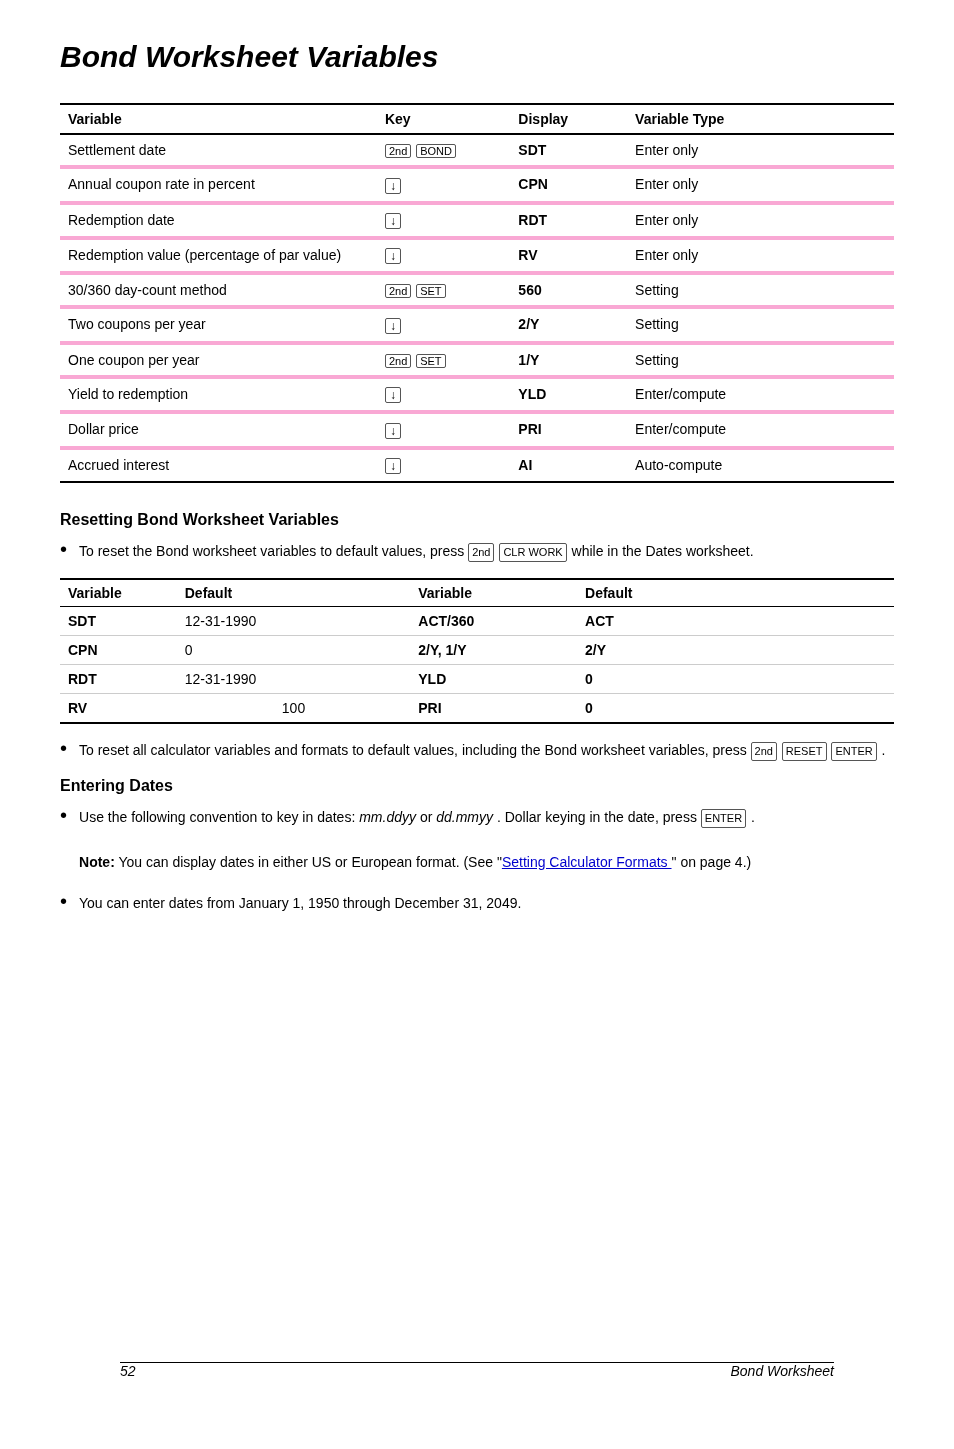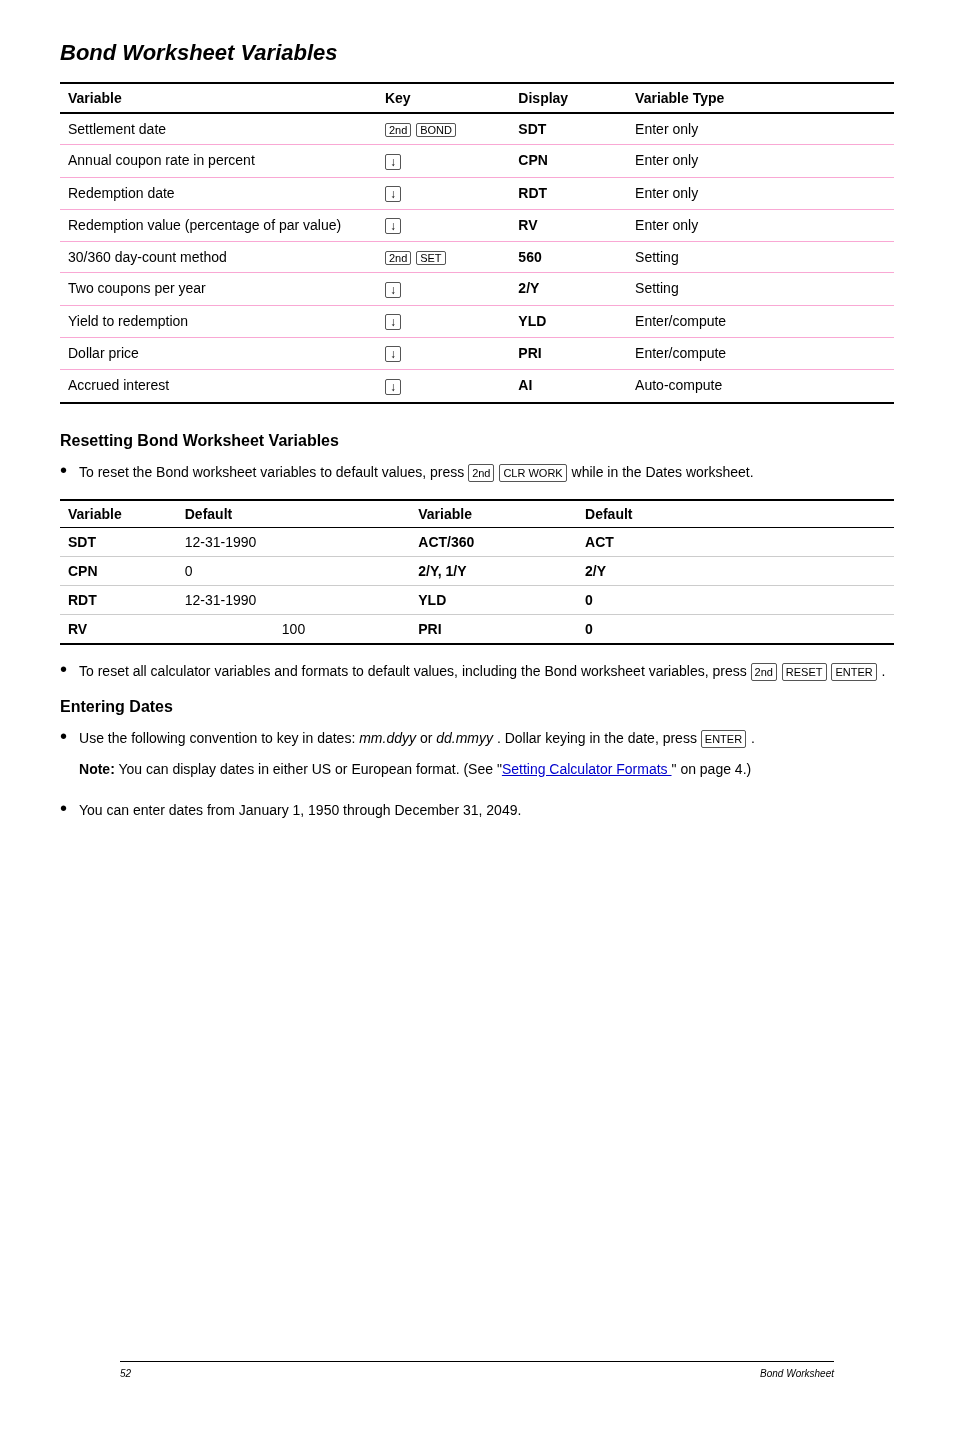--- a/index.html
+++ b/index.html
@@ -7,24 +7,24 @@
       font-family: Arial, sans-serif;
       font-size: 14px;
       color: #000;
       background: #fff;
       width: 954px;
       min-height: 1449px;
       padding: 40px 60px 40px 60px;
     }
 
     h1.page-title {
-      font-size: 22px;
+      font-size: 30px;
       font-style: italic;
       font-weight: bold;
-      margin-bottom: 16px;
+      margin-bottom: 29px;
     }
 
     
     table.main-table {
       width: 100%;
       border-collapse: collapse;
       margin-bottom: 28px;
     }
     table.main-table th {
       font-weight: bold;
@@ -33,21 +33,21 @@
       padding: 6px 8px;
       border-top: 2px solid #000;
       border-bottom: 1px solid #000;
     }
     table.main-table td {
       padding: 7px 8px;
       vertical-align: top;
       font-size: 14px;
     }
     table.main-table tr {
-      border-bottom: 1px solid #f9a8d4;
+      border-bottom: 4px solid #f9a8d4;
     }
     table.main-table tr:last-child {
       border-bottom: 2px solid #000;
     }
     table.main-table thead tr {
       border-bottom: 1px solid #000;
     }
 
     
     .key-badge {
@@ -120,43 +120,42 @@
     }
     table.defaults-table tr:last-child td {
       border-bottom: 2px solid #000;
     }
     table.defaults-table .bold-cell {
       font-weight: bold;
     }
 
     
     .note-block {
-      margin-top: 10px;
+      margin-top: 24px;
       margin-bottom: 8px;
     }
     .note-bold {
       font-weight: bold;
     }
     .link-text {
       color: #0000cc;
       text-decoration: underline;
     }
 
     
     .page-footer {
       position: absolute;
       bottom: 30px;
       left: 60px;
       right: 60px;
       display: flex;
       justify-content: space-between;
       font-style: italic;
-      font-size: 10px;
+      font-size: 14px;
       border-top: 1px solid #000;
-      padding-top: 6px;
     }
 
     .content-wrapper {
       position: relative;
       min-height: 1369px;
     }
   </style>
 </head>
 <body>
 
@@ -201,20 +200,26 @@
         <tr>
           <td style="width: 38%;">30/360 day-count method</td>
           <td style="width: 16%;"><span class="key-badge">2nd</span> <span class="key-badge">SET</span></td>
           <td style="width: 14%;"><strong>560</strong></td>
           <td style="width: 32%;">Setting</td>
         </tr>
         <tr>
           <td style="width: 38%;">Two coupons per year</td>
           <td style="width: 16%;"><span class="key-arrow">↓</span></td>
           <td style="width: 14%;"><strong>2/Y</strong></td>
+          <td style="width: 32%;">Setting</td>
+        </tr>
+        <tr>
+          <td style="width: 38%;">One coupon per year</td>
+          <td style="width: 16%;"><span class="key-badge">2nd</span> <span class="key-badge">SET</span></td>
+          <td style="width: 14%;"><strong>1/Y</strong></td>
           <td style="width: 32%;">Setting</td>
         </tr>
         <tr>
           <td style="width: 38%;">Yield to redemption</td>
           <td style="width: 16%;"><span class="key-arrow">↓</span></td>
           <td style="width: 14%;"><strong>YLD</strong></td>
           <td style="width: 32%;">Enter/compute</td>
         </tr>
         <tr>
           <td style="width: 38%;">Dollar price</td>

